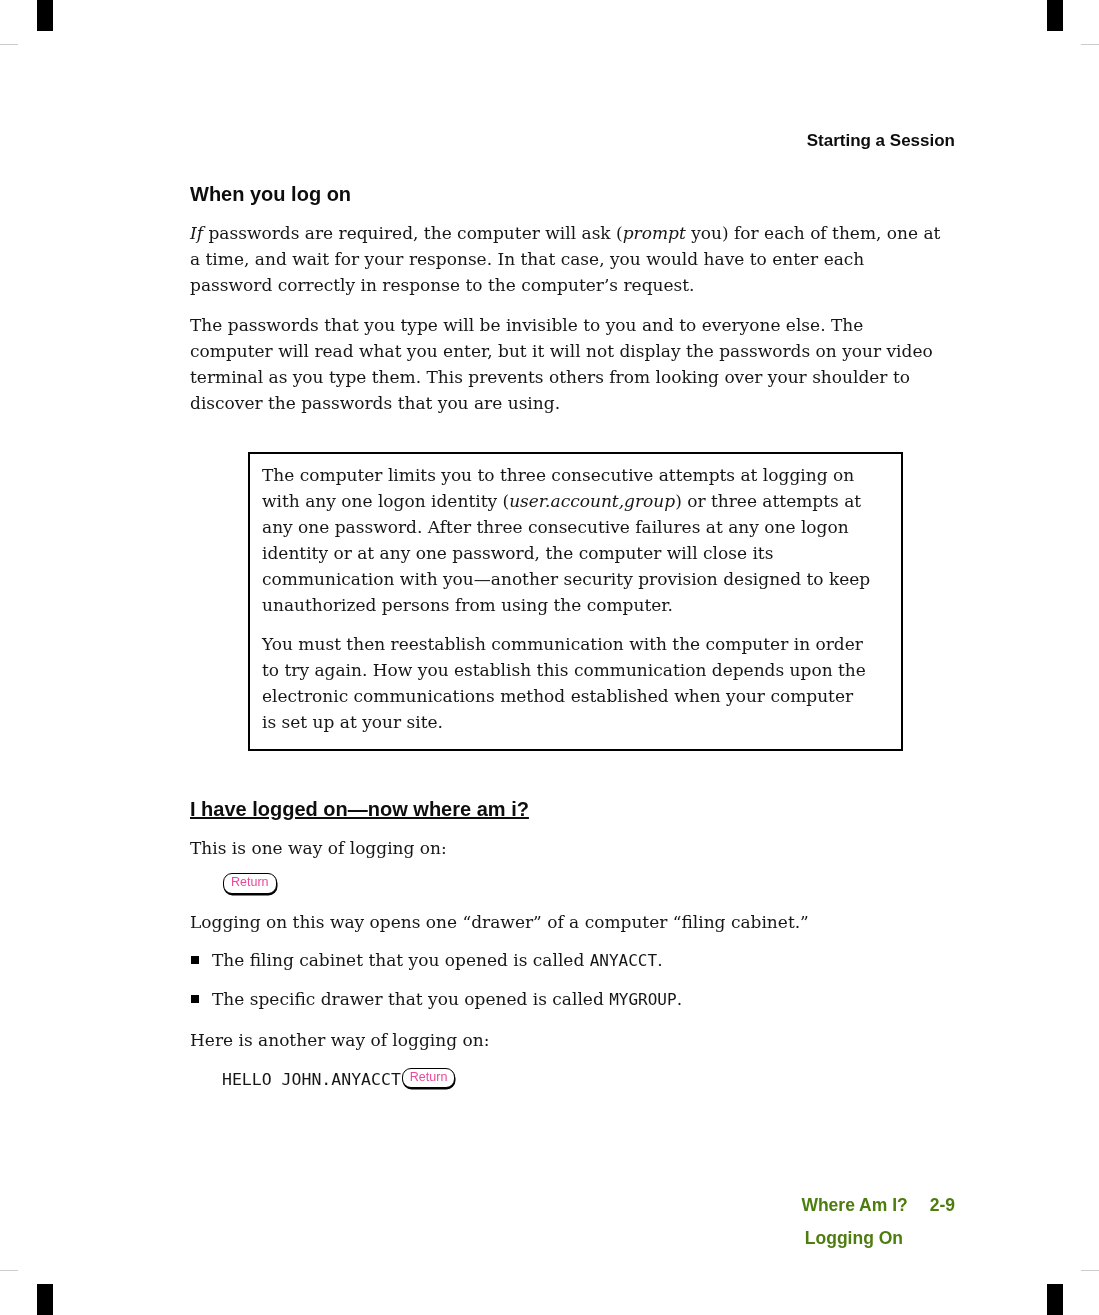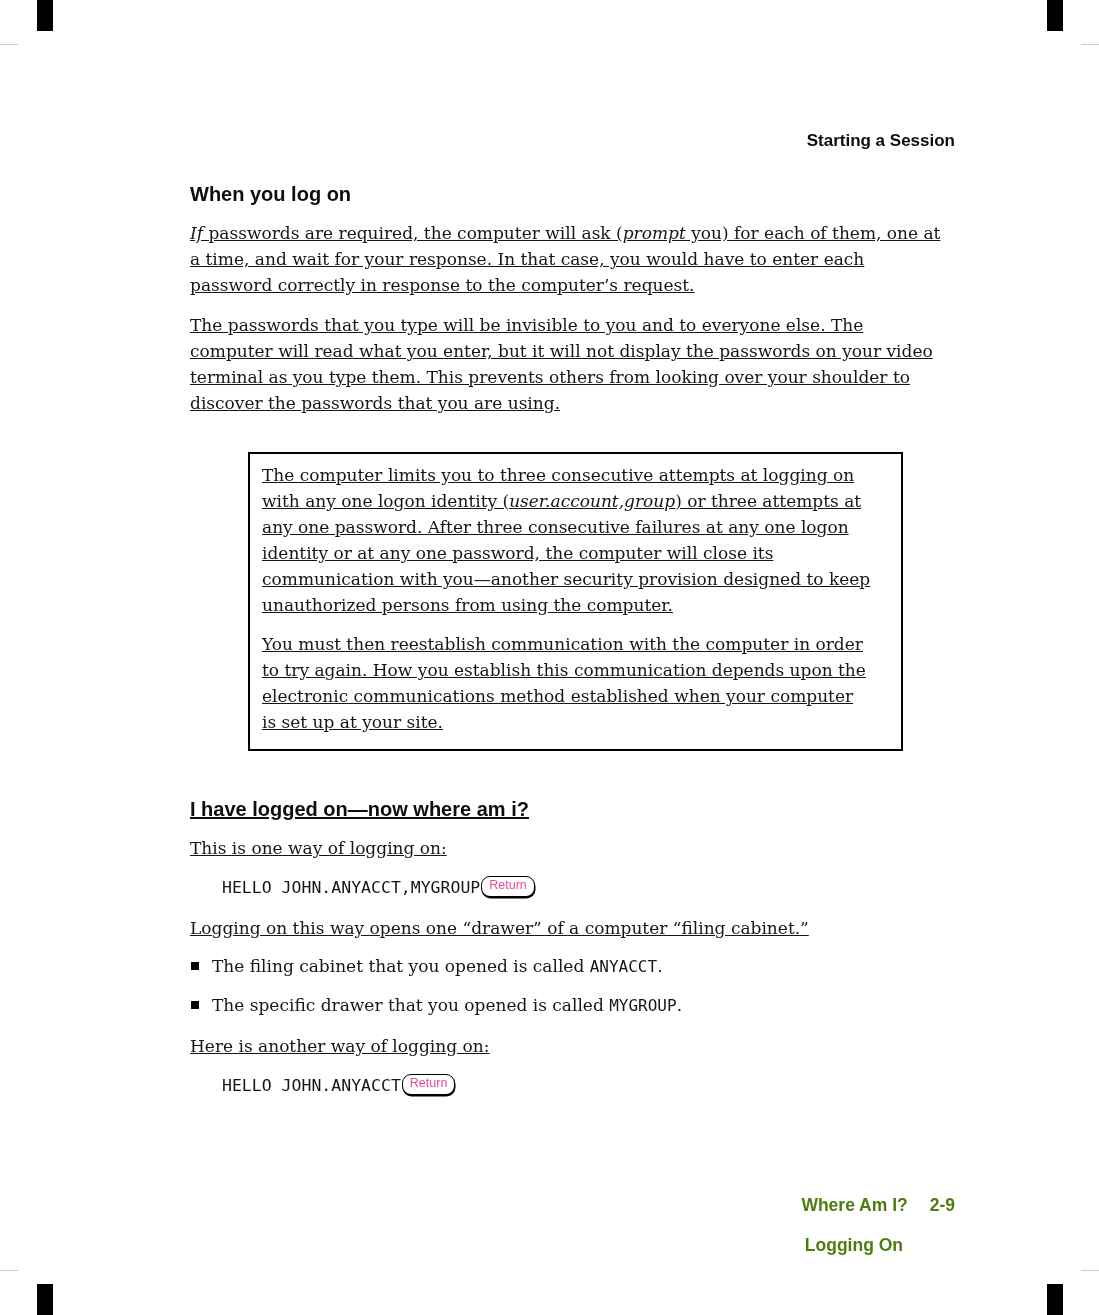--- a/index.html
+++ b/index.html
@@ -46,21 +46,20 @@
     color: #0d0d0d;
     margin: 0;
   }
   h1.sec { margin-top: 32px; }
   h2.sec { margin-top: 47px; text-decoration: underline; }
 
   p.body {
     font-size: 17px;
     line-height: 26px;
     margin: 14px 10px 0 0;
-    text-decoration: underline;
   }
   p.body em { font-style: italic; }
 
   .note-box {
     box-sizing: border-box;
     margin: 36px 0 0 58px;
     width: 655px;
     border: 2px solid #000;
     padding: 8px 20px 14px 12px;
   }
@@ -114,21 +113,21 @@
     right: 144px;
     top: 1193px;
     text-align: right;
     font-family: "Liberation Sans", sans-serif;
     font-weight: bold;
     font-size: 17.5px;
     line-height: 25px;
     color: #4d7c0f;
   }
   .footer .page-num { margin-left: 22px; }
-  .footer .sub { padding-right: 52px; margin-top: 15px; }
+  .footer .sub { padding-right: 52px; margin-top: 8px; }
 </style>
 </head>
 <body>
 
 <div class="page">
 
   <div class="scan-mark scan-tl"></div>
   <div class="scan-mark scan-tr"></div>
   <div class="scan-mark scan-bl"></div>
   <div class="scan-mark scan-br"></div>
@@ -150,21 +149,20 @@
     <div class="note-box">
       <p class="body first"><span>The computer limits you to three consecutive attempts at logging on with any one logon identity (</span><em>user.account,group</em><span>) or three attempts at any one password. After three consecutive failures at any one logon identity or at any one password, the computer will close its communication with you—another security provision designed to keep unauthorized persons from using the computer.</span></p>
       <p class="body">You must then reestablish communication with the computer in order to try again. How you establish this communication depends upon the electronic communications method established when your computer is set up at your site.</p>
     </div>
 
     <h2 class="sec">I have logged on—now where am i?</h2>
 
     <p class="body">This is one way of logging on:</p>
 
     <div class="cmd-line">
-        <span>HELLO JOHN.ANYACCT,MYGROUP</span>
         <span class="return-key">Return</span>
       </div>
 
     <p class="body">Logging on this way opens one “drawer” of a computer “filing cabinet.”</p>
 
     <div class="bullet-item">
       <span class="bullet-square"></span>
       <span><span>The filing cabinet that you opened is called </span><span class="mono-inline">ANYACCT</span><span>.</span></span>
     </div>
 

